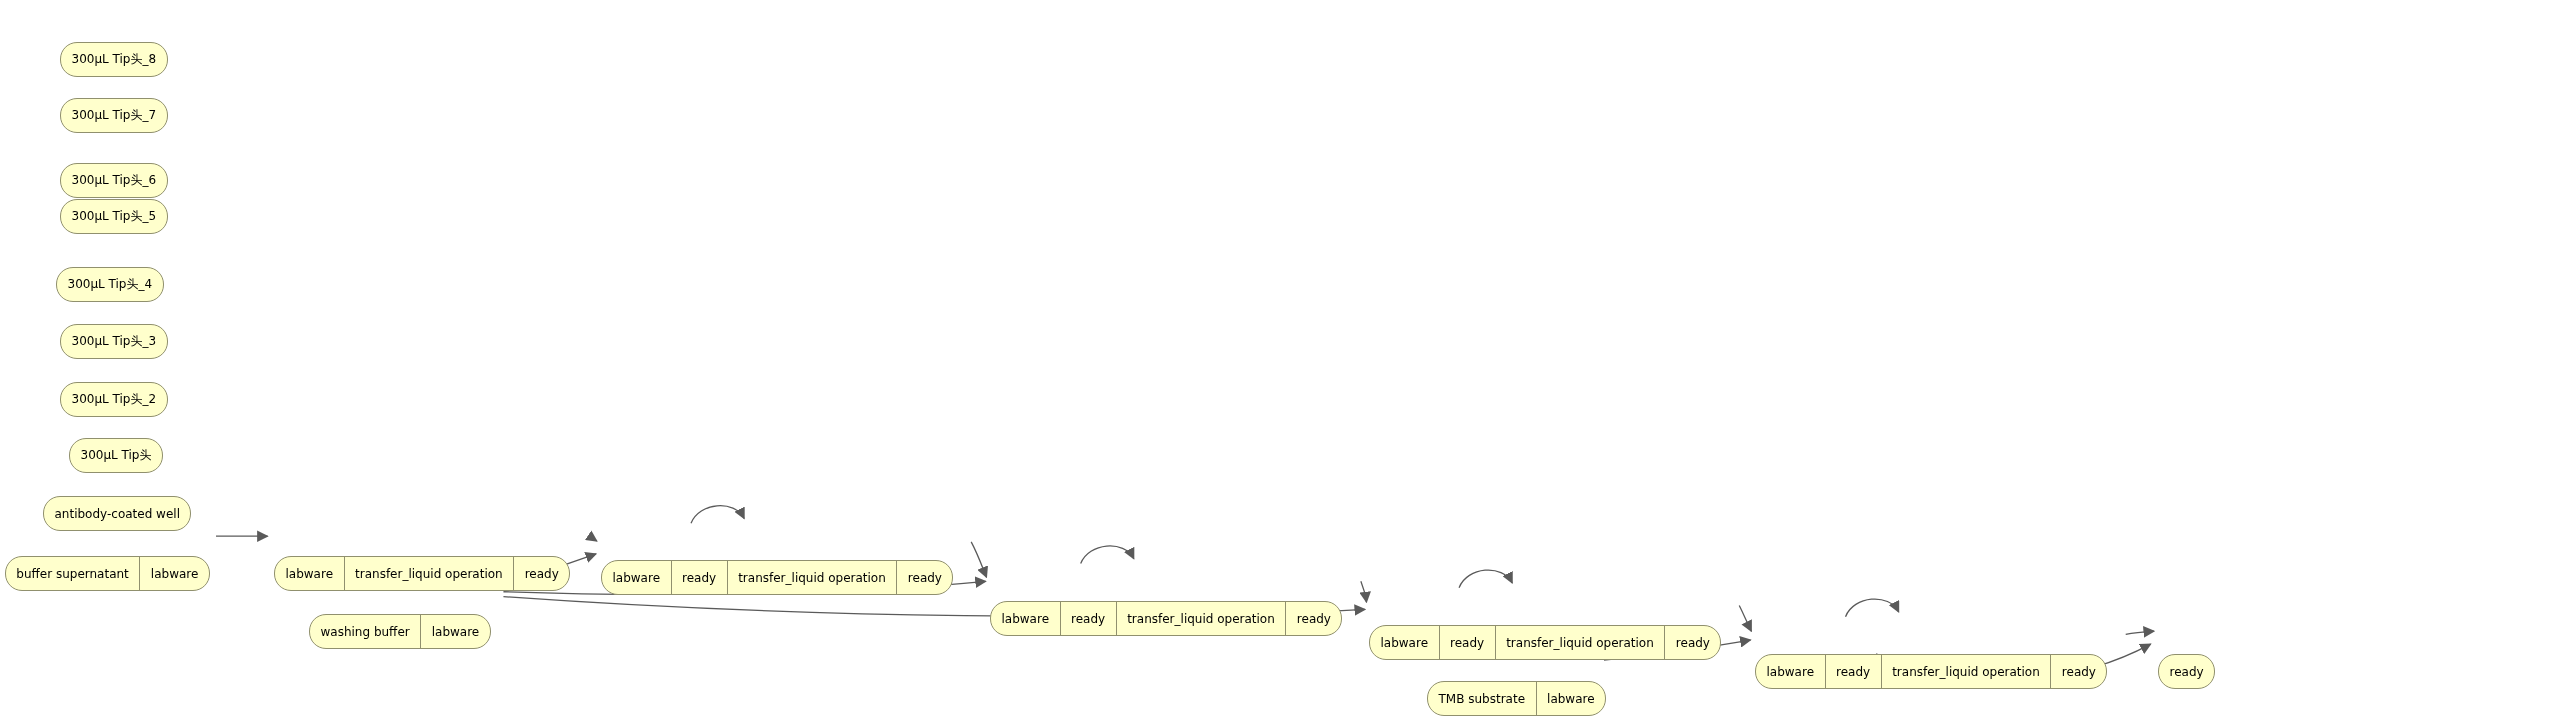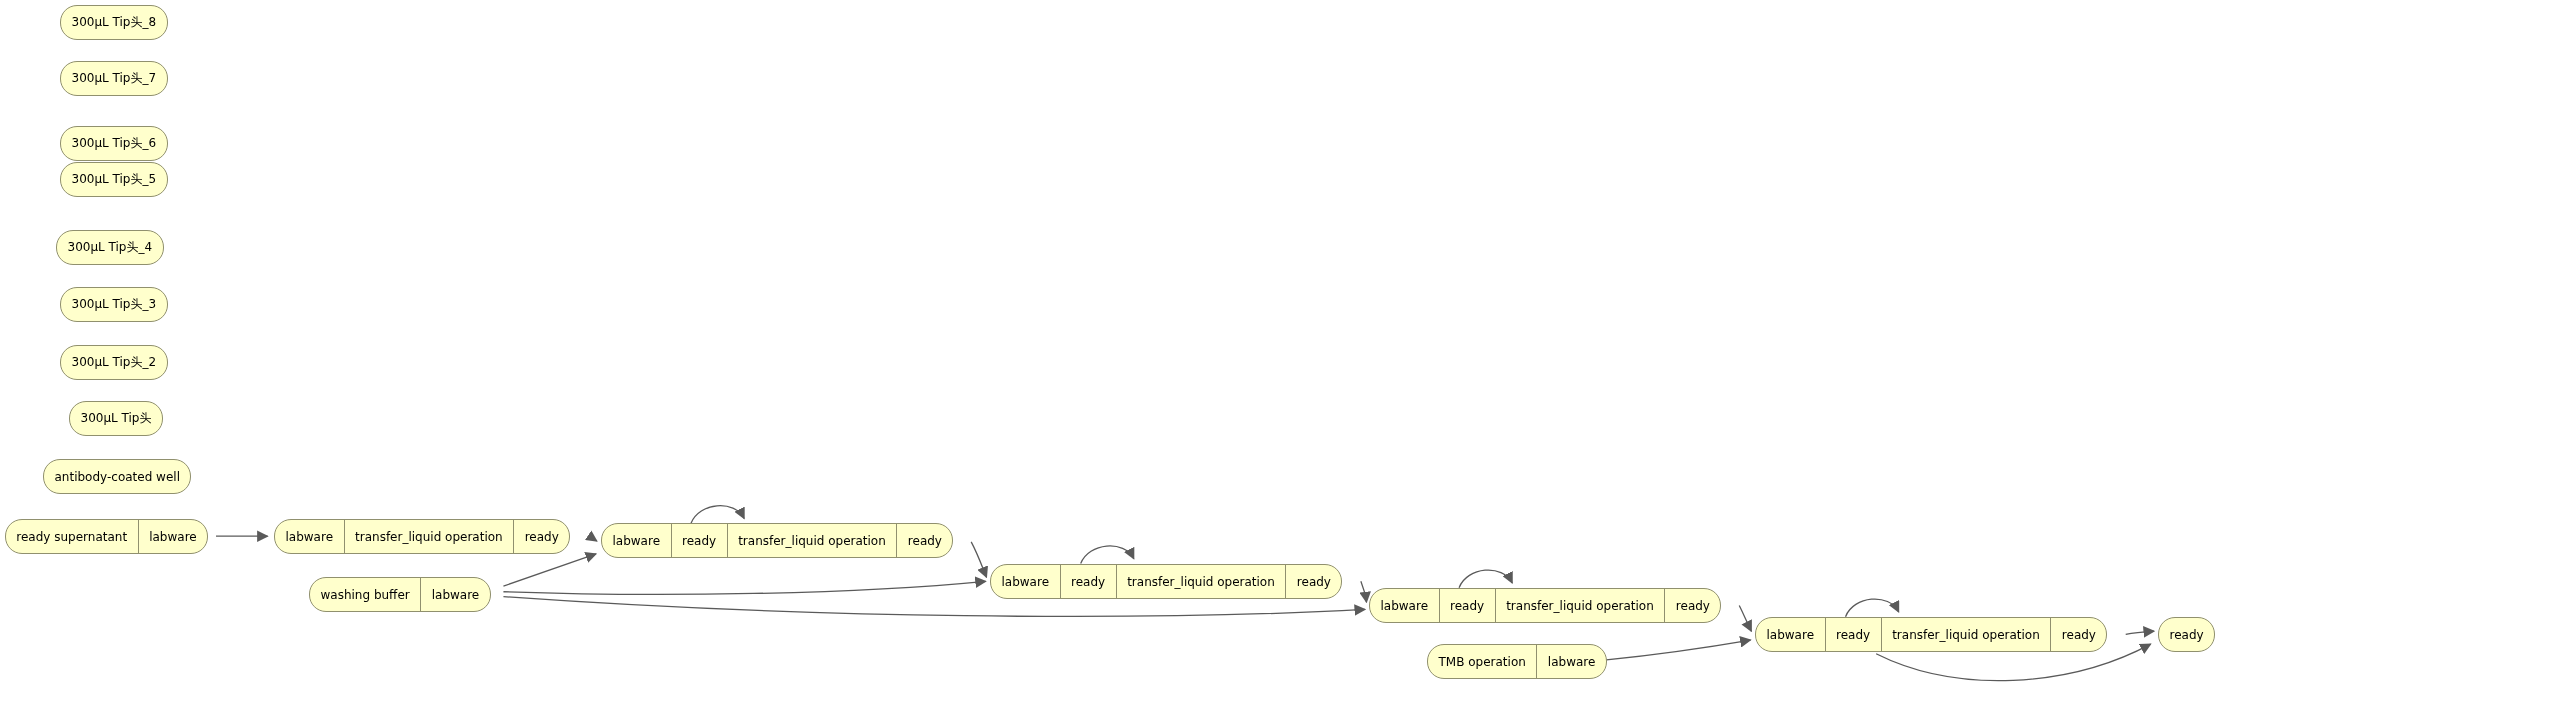--- a/index.html
+++ b/index.html
@@ -5,21 +5,21 @@
   html,body{margin:0;padding:0;background:#ffffff;}
   #diagram{
     position:relative;width:2576px;height:727px;background:#ffffff;overflow:hidden;
     font-family:"DejaVu Sans","Liberation Sans",sans-serif;font-size:12px;color:#000;
   }
   #edges{position:absolute;left:0;top:0;pointer-events:none;}
   .edge{fill:none;stroke:#5a5a5a;stroke-width:1.6px;}
   .node{
     position:absolute;display:flex;align-items:stretch;height:35px;
     background:#ffffcc;border:0.8px solid #90906e;border-radius:17px;
-    white-space:nowrap;box-sizing:border-box;
+    white-space:nowrap;box-sizing:border-box;margin-top:37px;
   }
   .cell{display:flex;align-items:center;justify-content:center;padding:0 10.5px;}
   .cell + .cell{border-left:0.8px solid #90906e;}
   
   .p-tip8{left:60px;top:4.8px}
   .p-tip7{left:60px;top:61px}
   .p-tip6{left:60px;top:126px}
   .p-tip5{left:60px;top:162px}
   .p-tip4{left:56px;top:230px}
   .p-tip3{left:60px;top:287px}
@@ -86,21 +86,21 @@
     <span class="cell">300μL Tip头_2</span>
   </div>
   <div class="node p-tip1">
     <span class="cell">300μL Tip头</span>
   </div>
   <div class="node p-well">
     <span class="cell">antibody-coated well</span>
   </div>
 
   <div class="node p-sample">
-    <span class="cell">ready supernatant</span>
+    <span class="cell">buffer supernatant</span>
     <span class="cell">labware</span>
   </div>
 
   <div class="node p-op1">
     <span class="cell">labware</span>
     <span class="cell">transfer_liquid operation</span>
     <span class="cell">ready</span>
   </div>
 
   <div class="node p-op2">
@@ -134,18 +134,18 @@
   <div class="node p-final">
     <span class="cell">ready</span>
   </div>
 
   <div class="node p-wash">
     <span class="cell">washing buffer</span>
     <span class="cell">labware</span>
   </div>
 
   <div class="node p-tmb">
-    <span class="cell">TMB operation</span>
+    <span class="cell">TMB substrate</span>
     <span class="cell">labware</span>
   </div>
 
 </div>
 
 
 </body></html>

